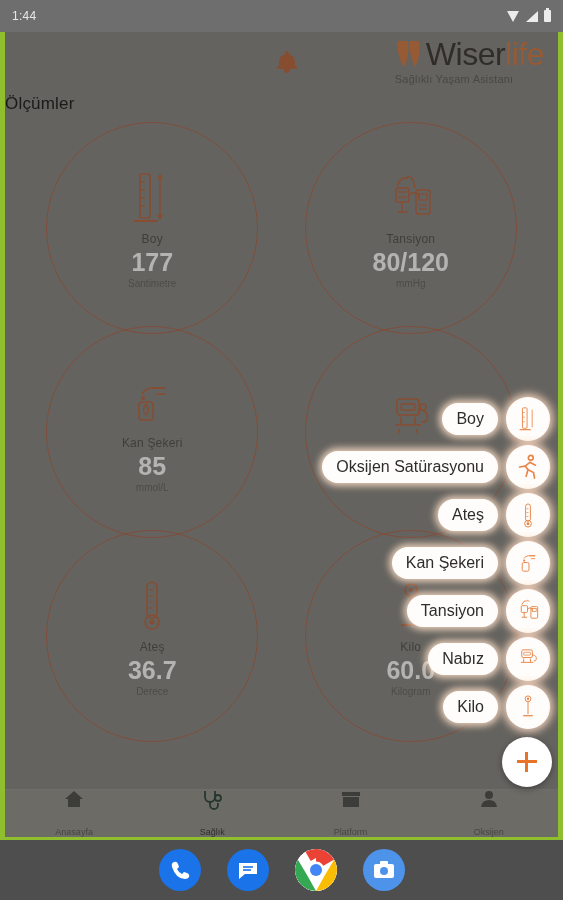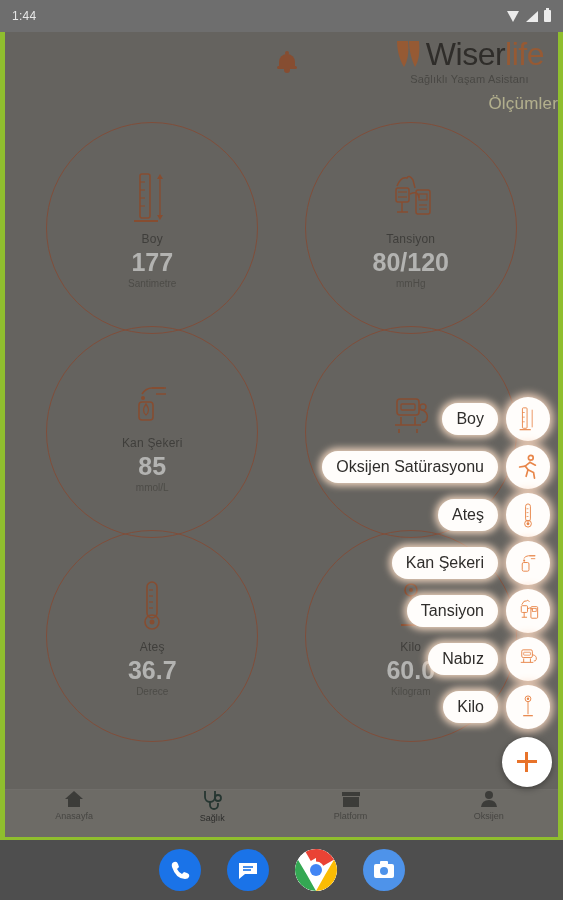--- a/index.html
+++ b/index.html
@@ -94,36 +94,36 @@
   }
   .bell .clap {
     position:absolute; left:7px; top:17px;
     width:6px; height:4px; background:#b5552a; border-radius:0 0 3px 3px;
   }
   .bell .top {
     position:absolute; left:8px; top:-1px;
     width:4px; height:4px; background:#b5552a; border-radius:50%;
   }
 
-  .brand { position:absolute; right:14px; top:14px; text-align:center; }
+  .brand { position:absolute; right:14px; top:14px; text-align:left; }
   .brand .logo-row { display:flex; align-items:center; justify-content:flex-end; }
   .brand .mark {
     width:26px; height:30px; margin-right:5px; position:relative;
   }
   .brand .mark svg { display:block; }
   .brand .wordmark { font-size:32px; line-height:32px; letter-spacing:-.5px; }
   .brand .wordmark .w1 { color:#24201e; }
   .brand .wordmark .w2 { color:#cf6b30; }
   .brand .tagline {
     font-size:11px; color:#4f4d4a; margin-top:3px; letter-spacing:.2px;
   }
 
   
   .page-title {
-    text-align:right; font-size:17px; color:#fef9c3;
+    text-align:left; font-size:17px; color:#000000;
     margin-top:2px; letter-spacing:.2px;
   }
 
   
   .grid {
     position:relative;
     margin-top:8px;
     padding:0 18px;
     display:grid;
     grid-template-columns:1fr 1fr;
@@ -153,21 +153,21 @@
   
   .bottomnav {
     position:absolute; left:0; right:0; bottom:0;
     height:48px;
     background:#8a8783;
     display:flex;
     border-top:1px solid #908d89;
   }
   .navitem {
     flex:1; display:flex; flex-direction:column;
-    align-items:center; justify-content:flex-start; gap:3px;
+    align-items:center; justify-content:space-between; gap:3px;
   }
   .navitem .nlabel { font-size:9px; color:#4b4946; }
   .navitem.active .nlabel { color:#1d1d1d; font-weight:normal; }
   .navitem svg { display:block; }
 
   
   .scrim {
     position:absolute; inset:0;
     background:rgba(66,64,61,0.40);
     z-index:10;

